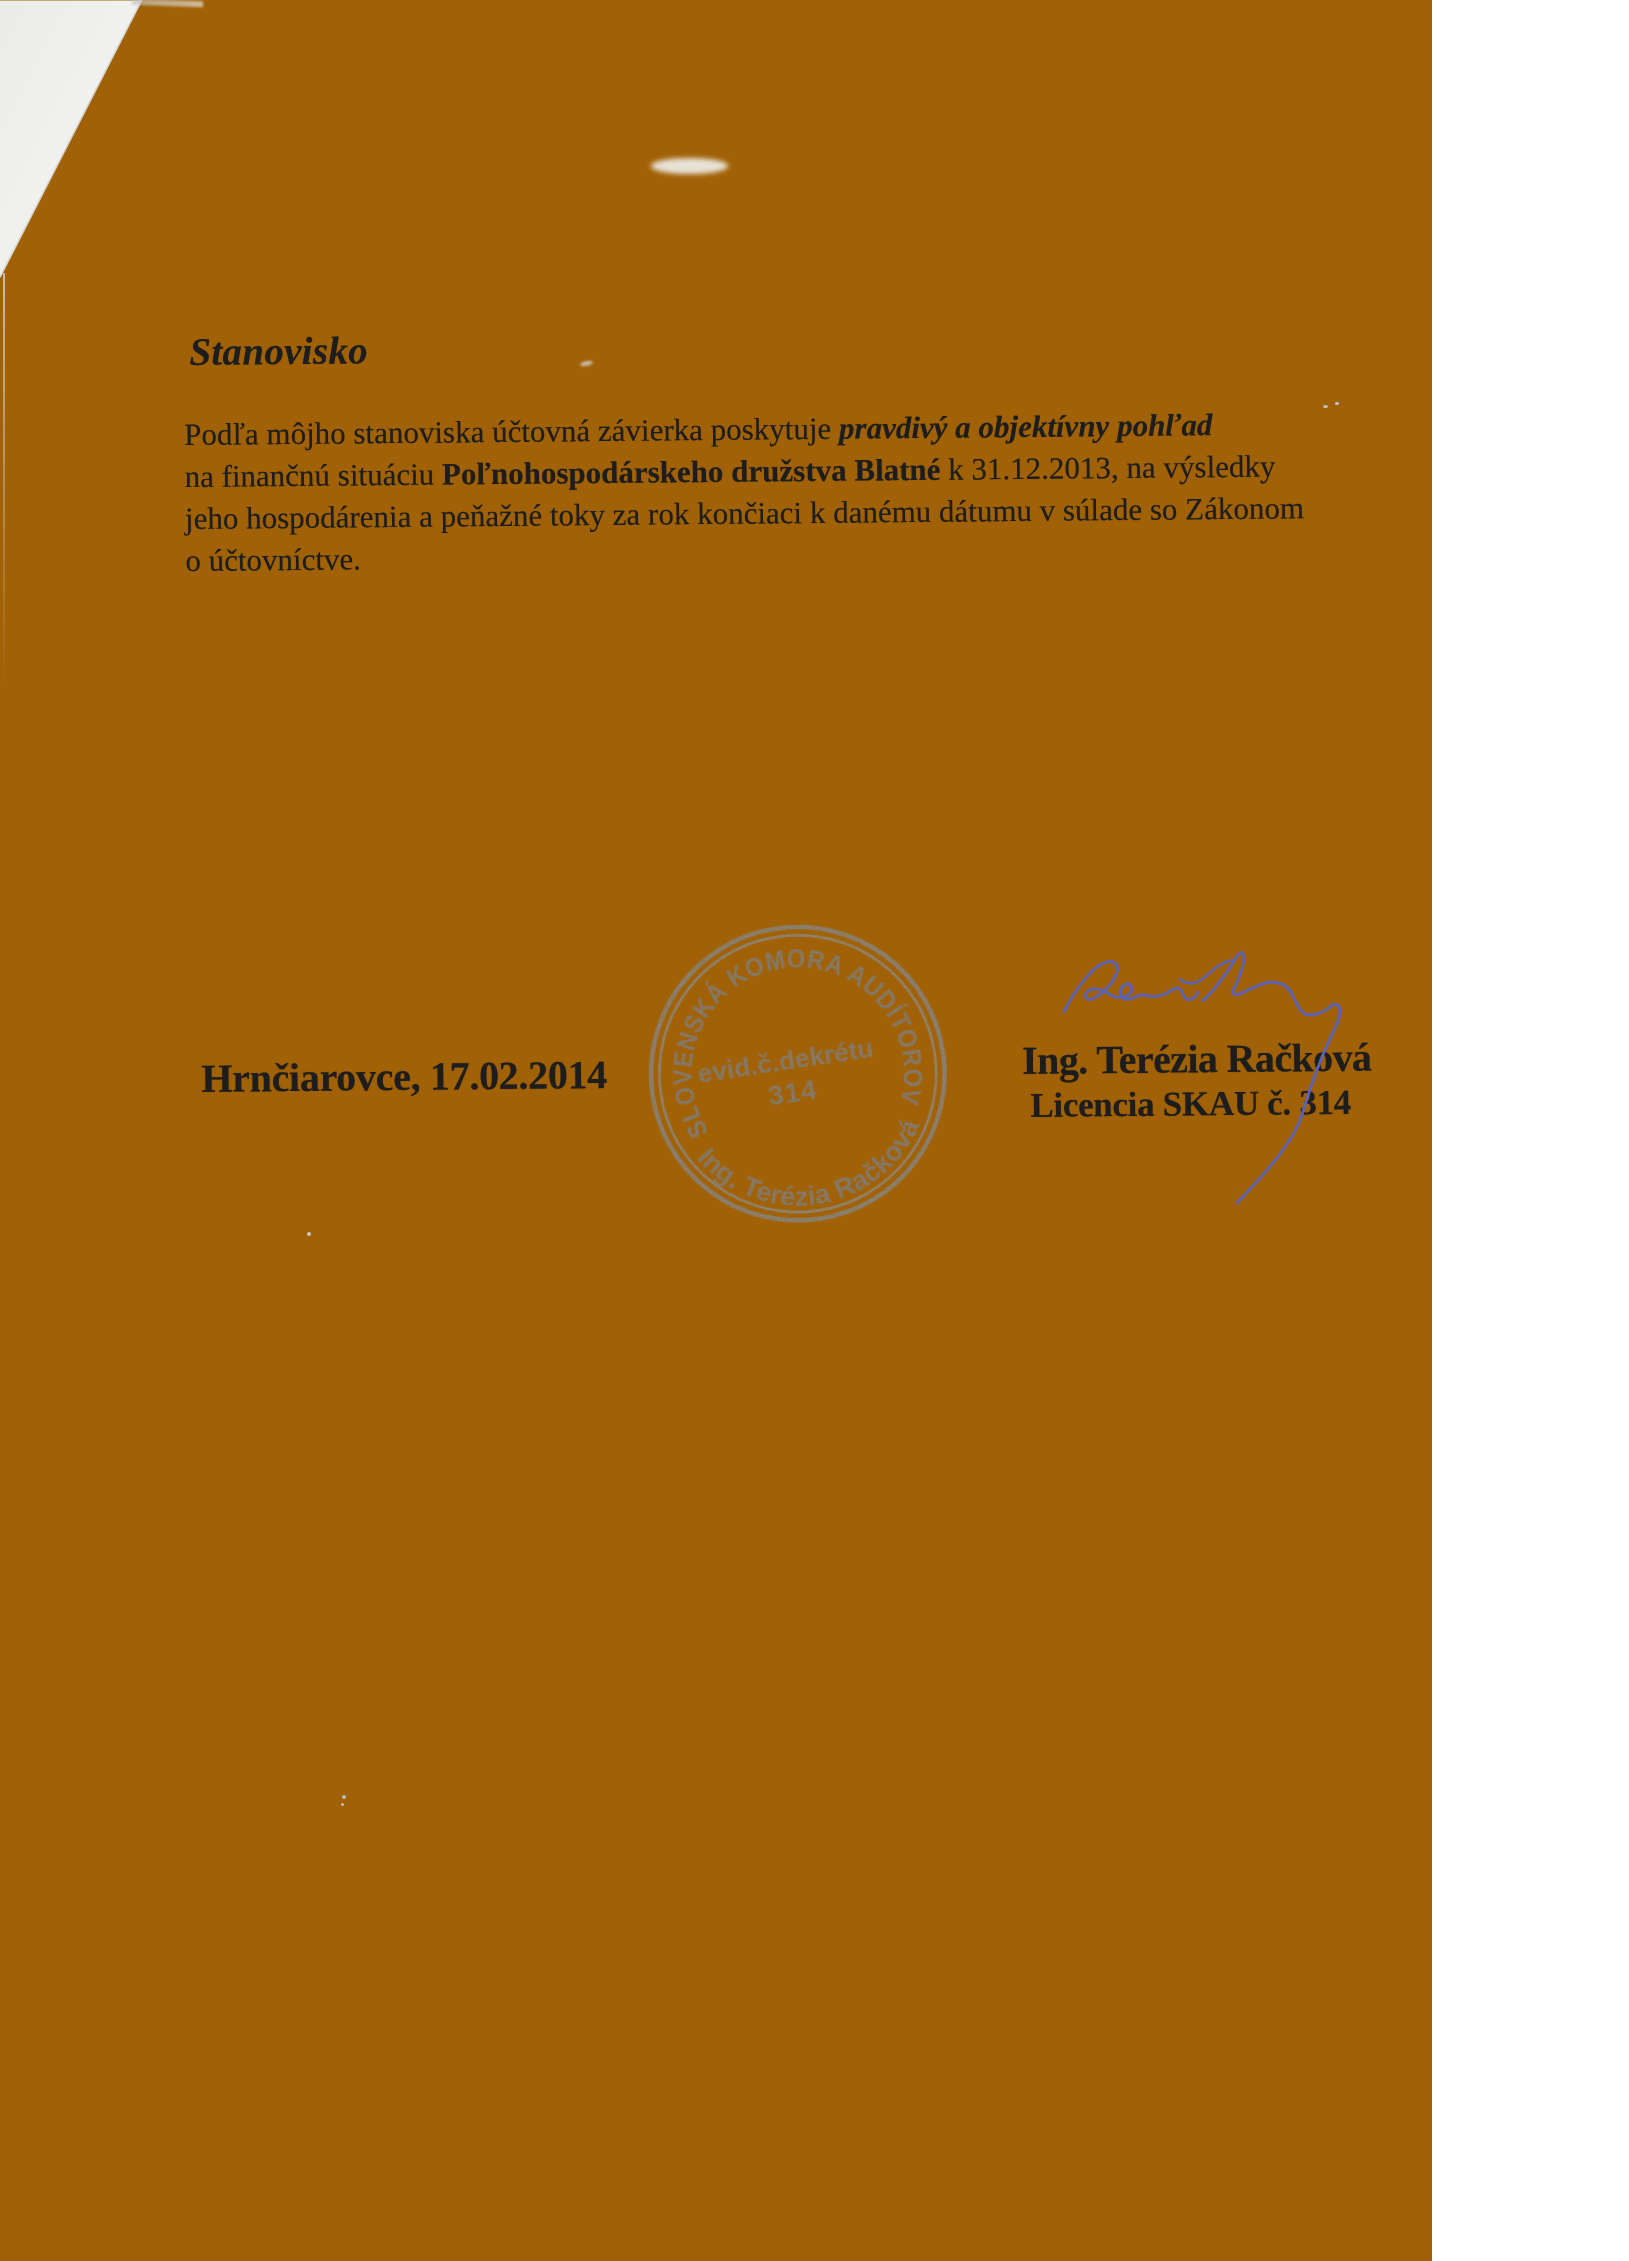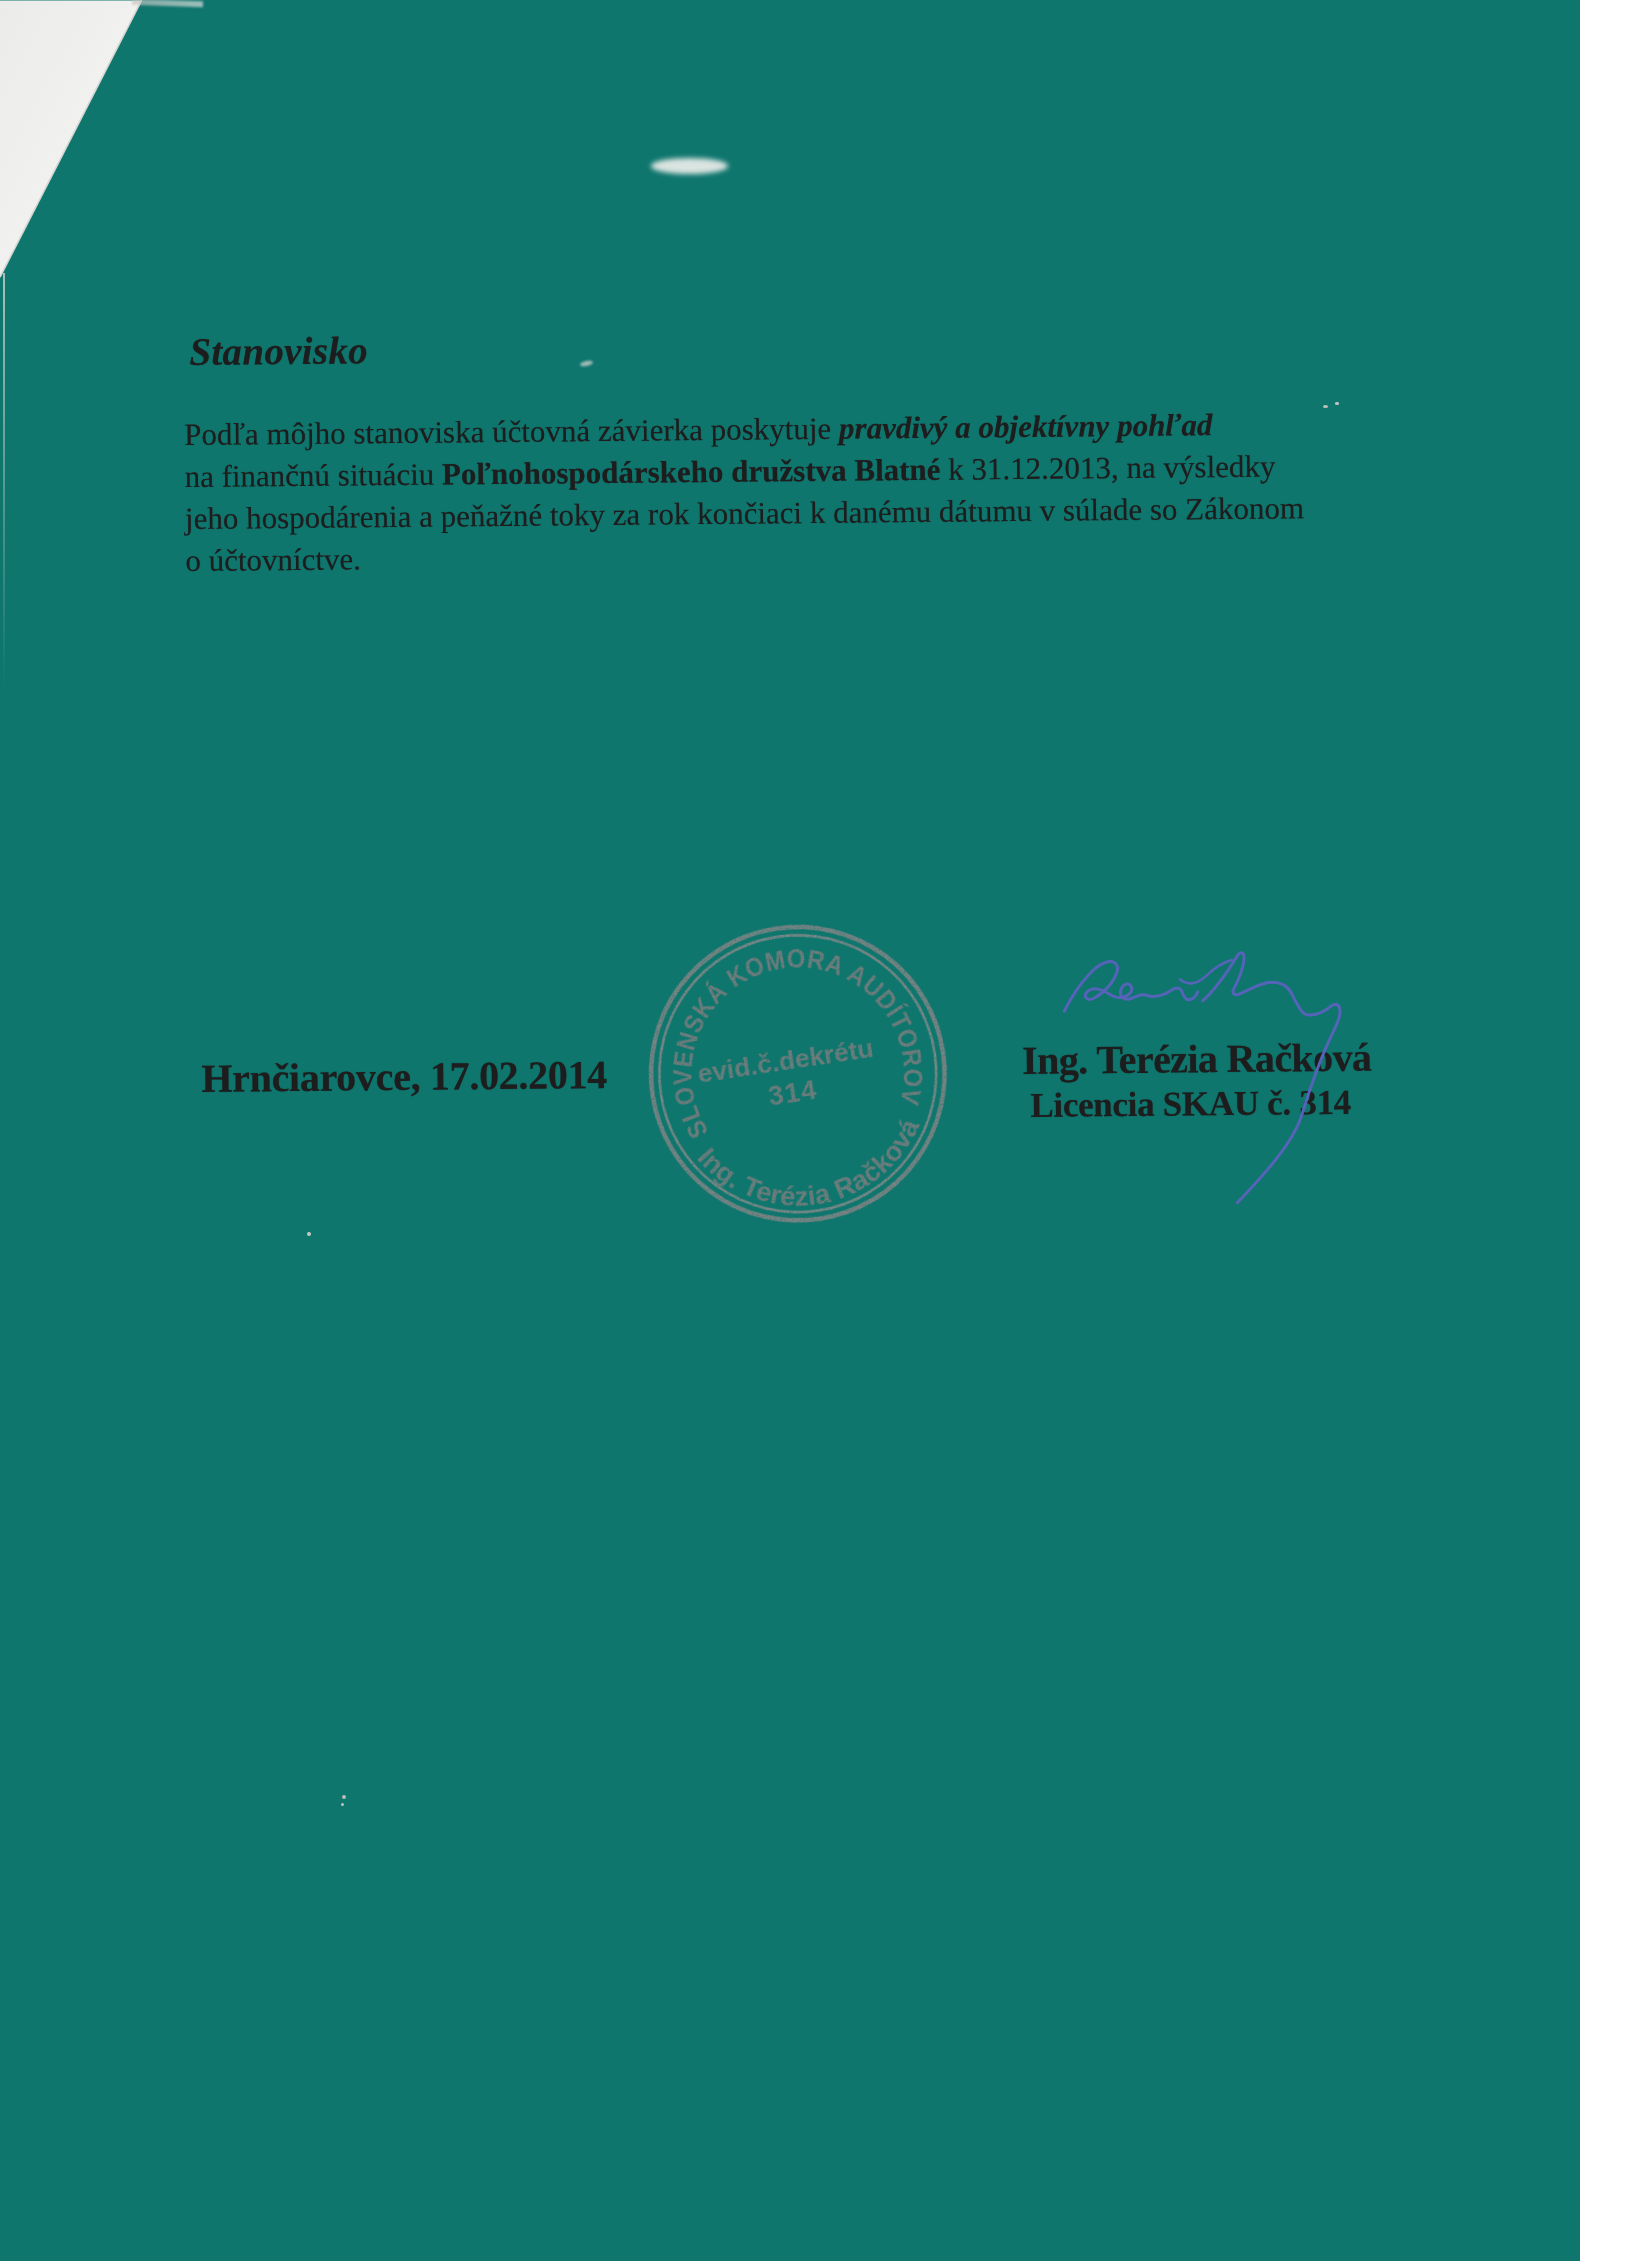--- a/index.html
+++ b/index.html
@@ -7,23 +7,23 @@
     padding: 0;
     width: 1630px;
     height: 2261px;
     background: #ffffff;
     overflow: hidden;
     font-family: "Liberation Serif", serif;
   }
   .page {
     position: absolute;
     inset: 0;
-    width: 1580px;
+    width: 1432px;
     height: 2261px;
-    background: #0f766e;
+    background: #a16207;
   }
   
   .corner-fold {
     position: absolute;
     left: 0; top: 0;
     width: 148px; height: 284px;
     pointer-events: none;
   }
   .edge-line {
     position: absolute;

